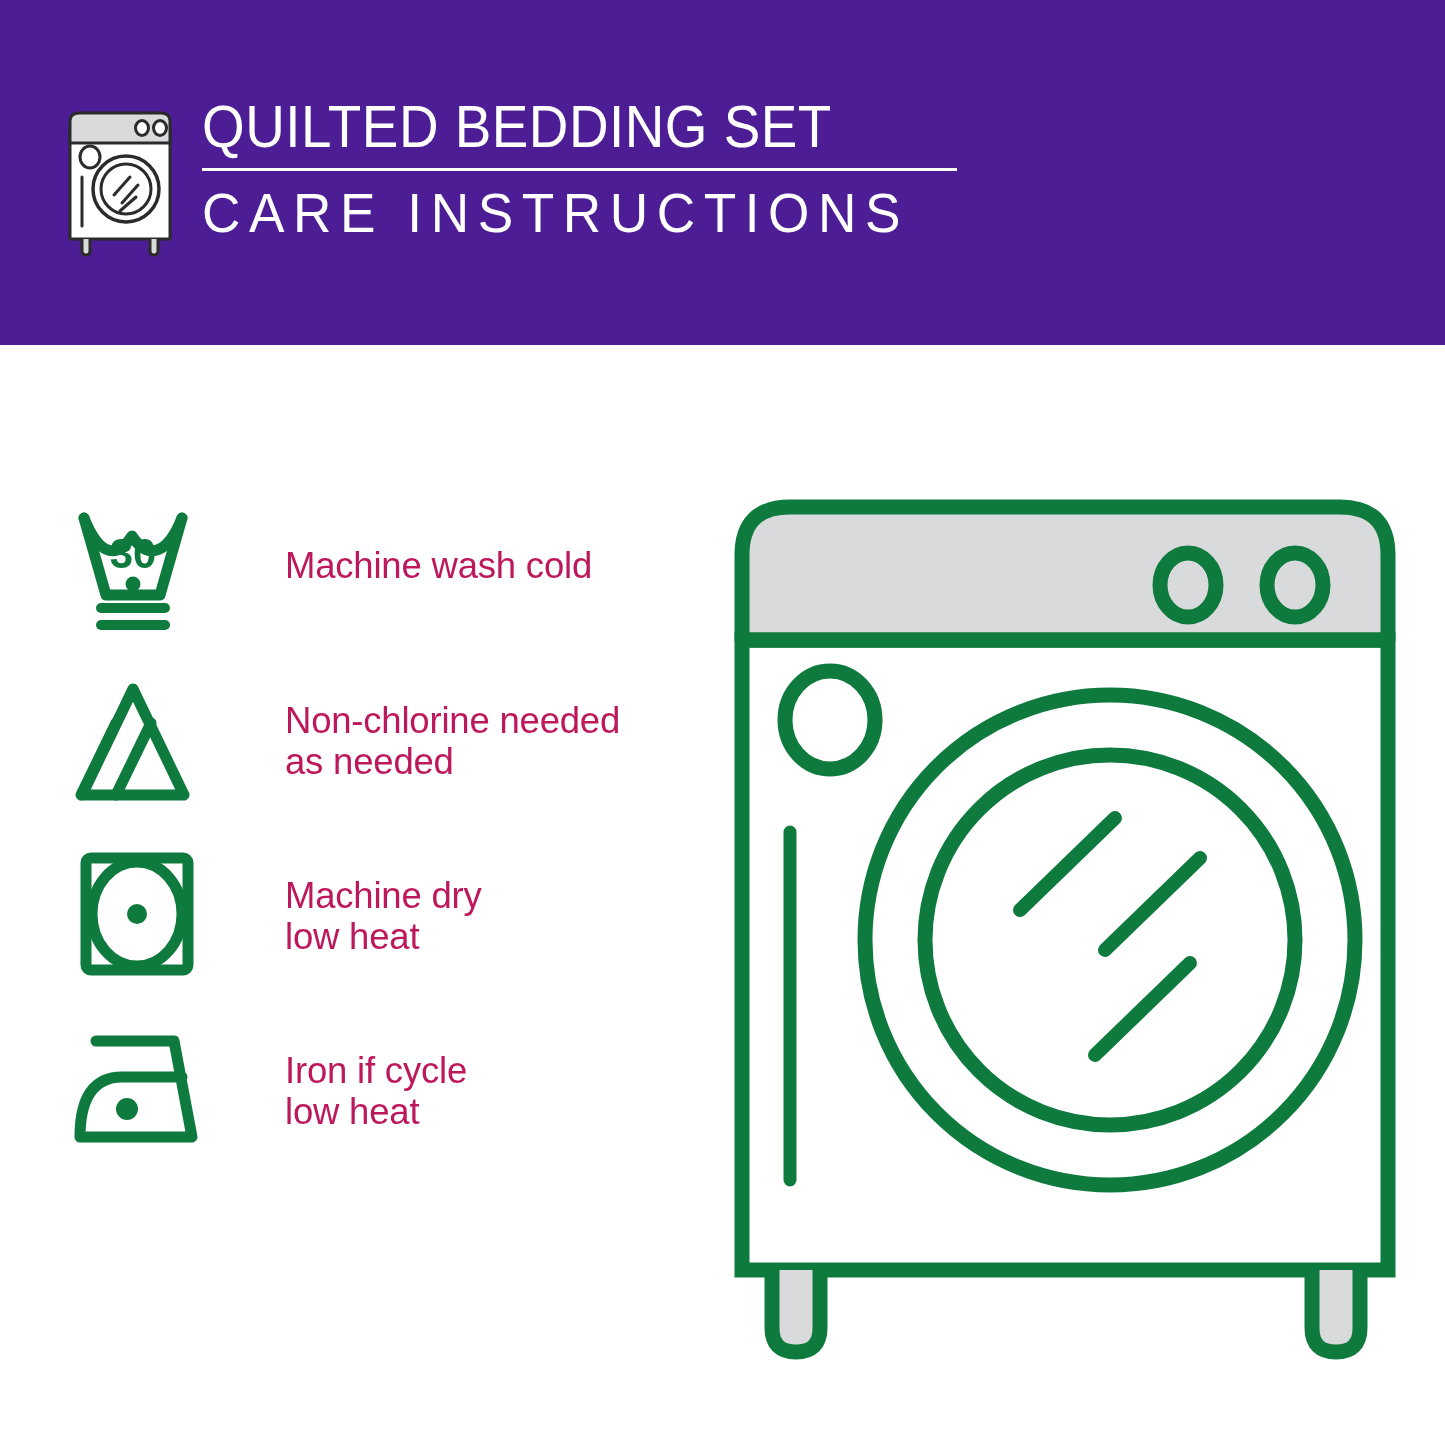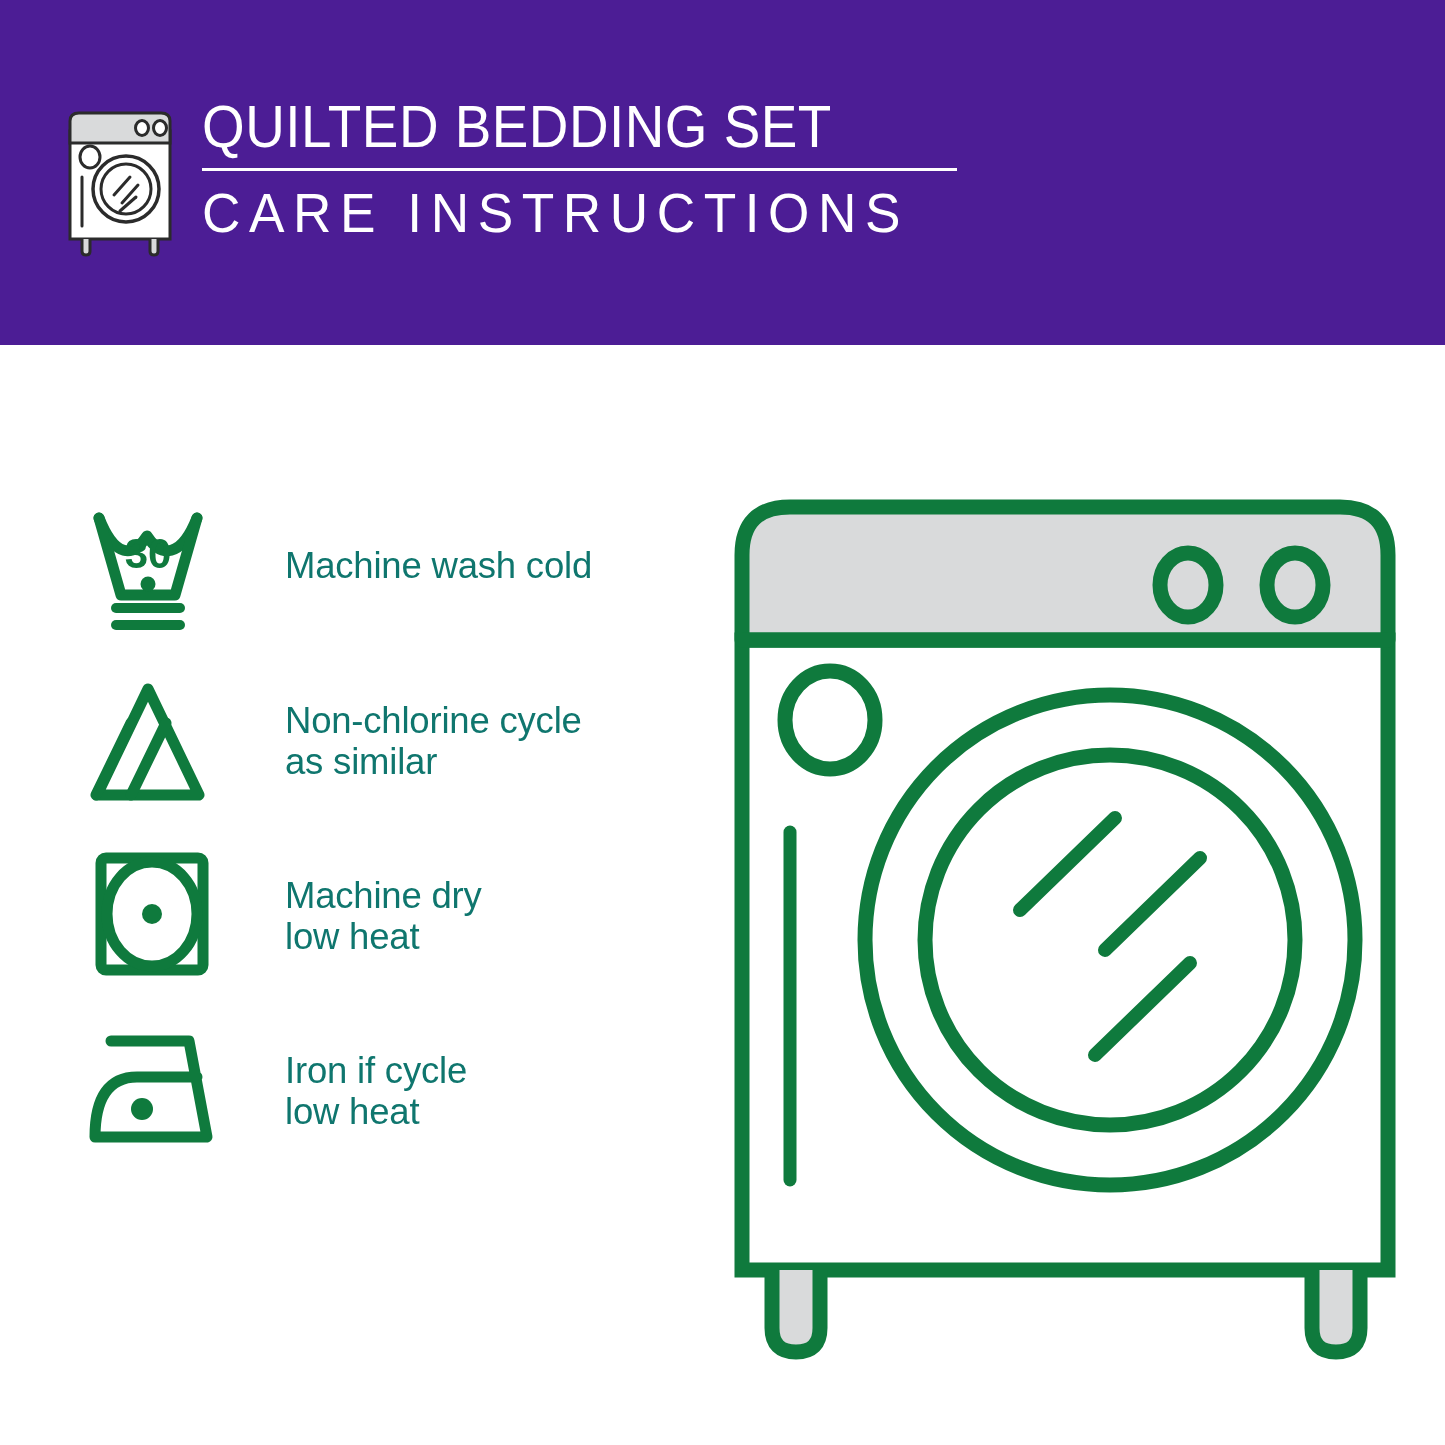--- a/index.html
+++ b/index.html
@@ -87,26 +87,26 @@
     display: flex;
     align-items: center;
     height: 175px;
   }
   .care-symbol {
     flex: 0 0 165px;
     width: 165px;
     height: 150px;
     display: flex;
     align-items: center;
-    justify-content: flex-end;
+    justify-content: flex-start;
   }
   .care-text {
     flex: 1 1 auto;
     padding-left: 50px;
-    color: #0f766e;
+    color: #be185d;
     font-size: 36.5px;
     line-height: 41px;
     letter-spacing: -0.2px;
   }
   .care-text .ln { display: block; white-space: nowrap; }
 
   
   .machine {
     position: absolute;
     left: 715px;
@@ -183,22 +183,22 @@
       <div class="care-symbol">
         <svg viewBox="0 0 150 140" width="150" height="140" aria-hidden="true">
           <g fill="none" stroke="#0f7a3d" stroke-width="11" stroke-linejoin="round" stroke-linecap="round">
             <path d="M63 18 L114 124 L12 124 Z"></path>
             <line x1="46" y1="52" x2="11" y2="124"></line>
             <line x1="81" y1="52" x2="46" y2="124"></line>
           </g>
         </svg>
       </div>
       <div class="care-text">
-        <span class="ln">Non-chlorine cycle</span>
-        <span class="ln">as similar</span>
+        <span class="ln">Non-chlorine needed</span>
+        <span class="ln">as needed</span>
       </div>
     </div>
 
     <div class="care-row">
       <div class="care-symbol">
         <svg viewBox="0 0 150 140" width="150" height="140" aria-hidden="true">
           <rect x="16" y="12" width="102" height="112" rx="5" ry="5" fill="none" stroke="#0f7a3d" stroke-width="11"></rect>
           <ellipse cx="67" cy="68" rx="45" ry="52" fill="none" stroke="#0f7a3d" stroke-width="11"></ellipse>
           <circle cx="67" cy="68" r="10" fill="#0f7a3d"></circle>
         </svg>

